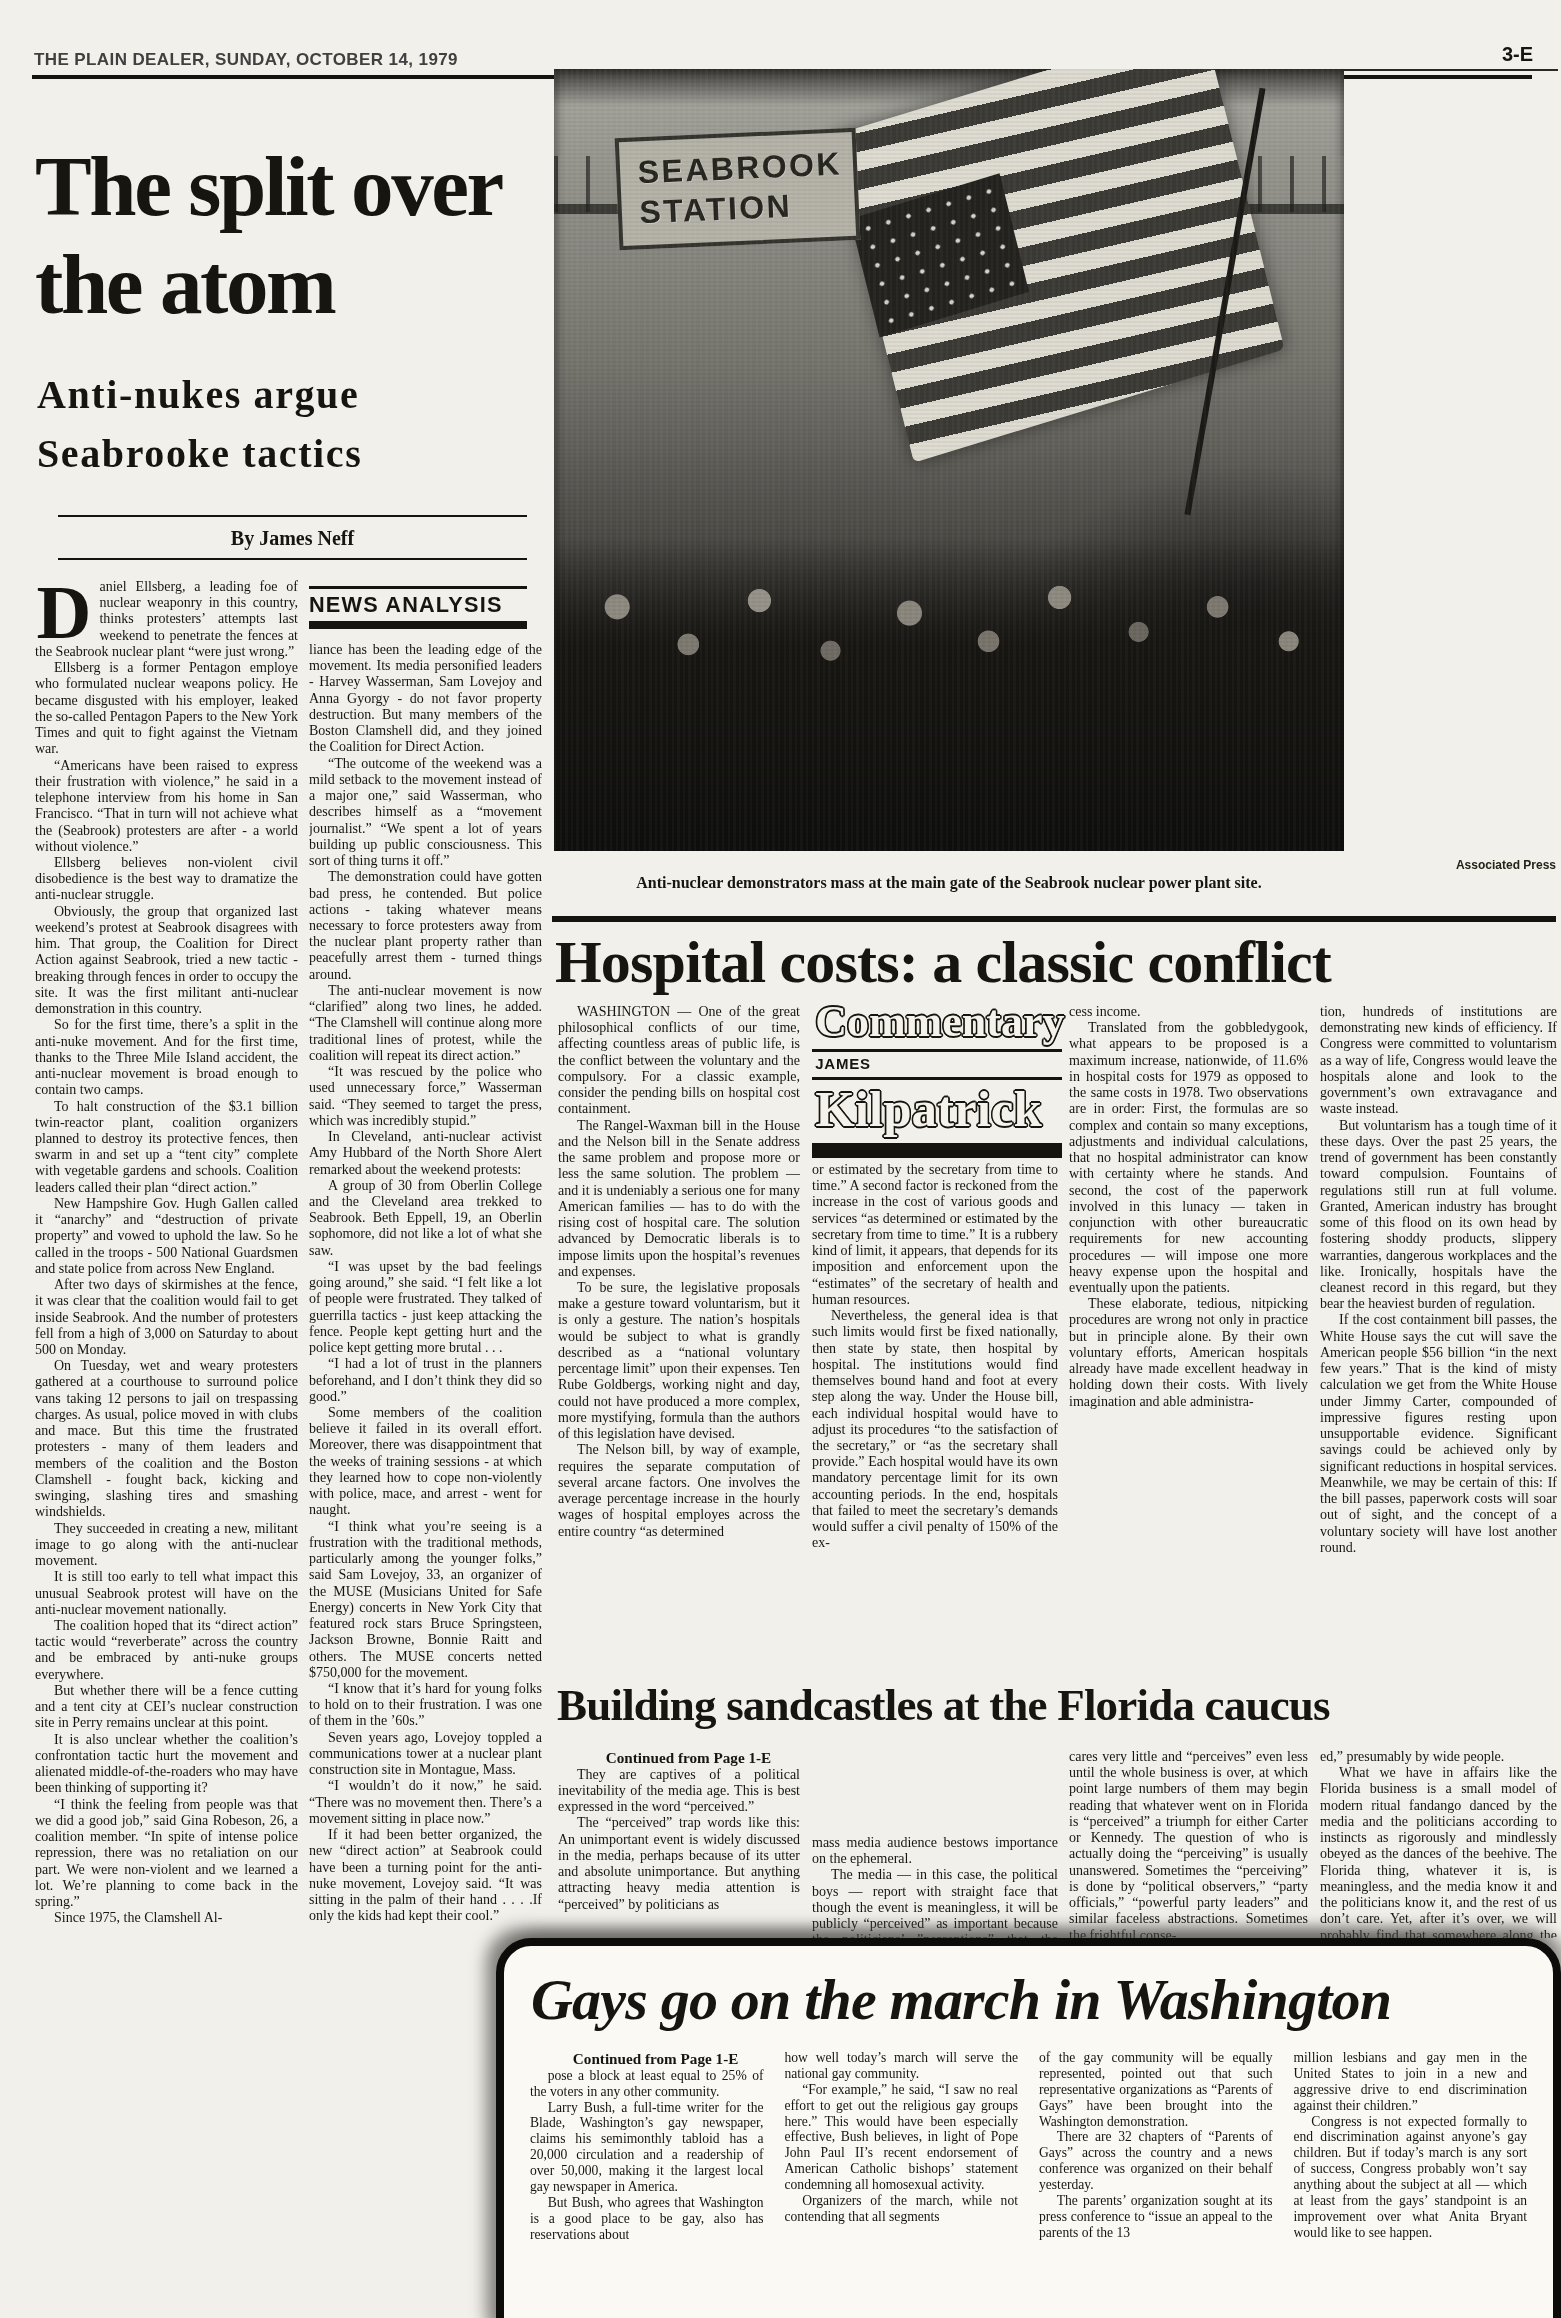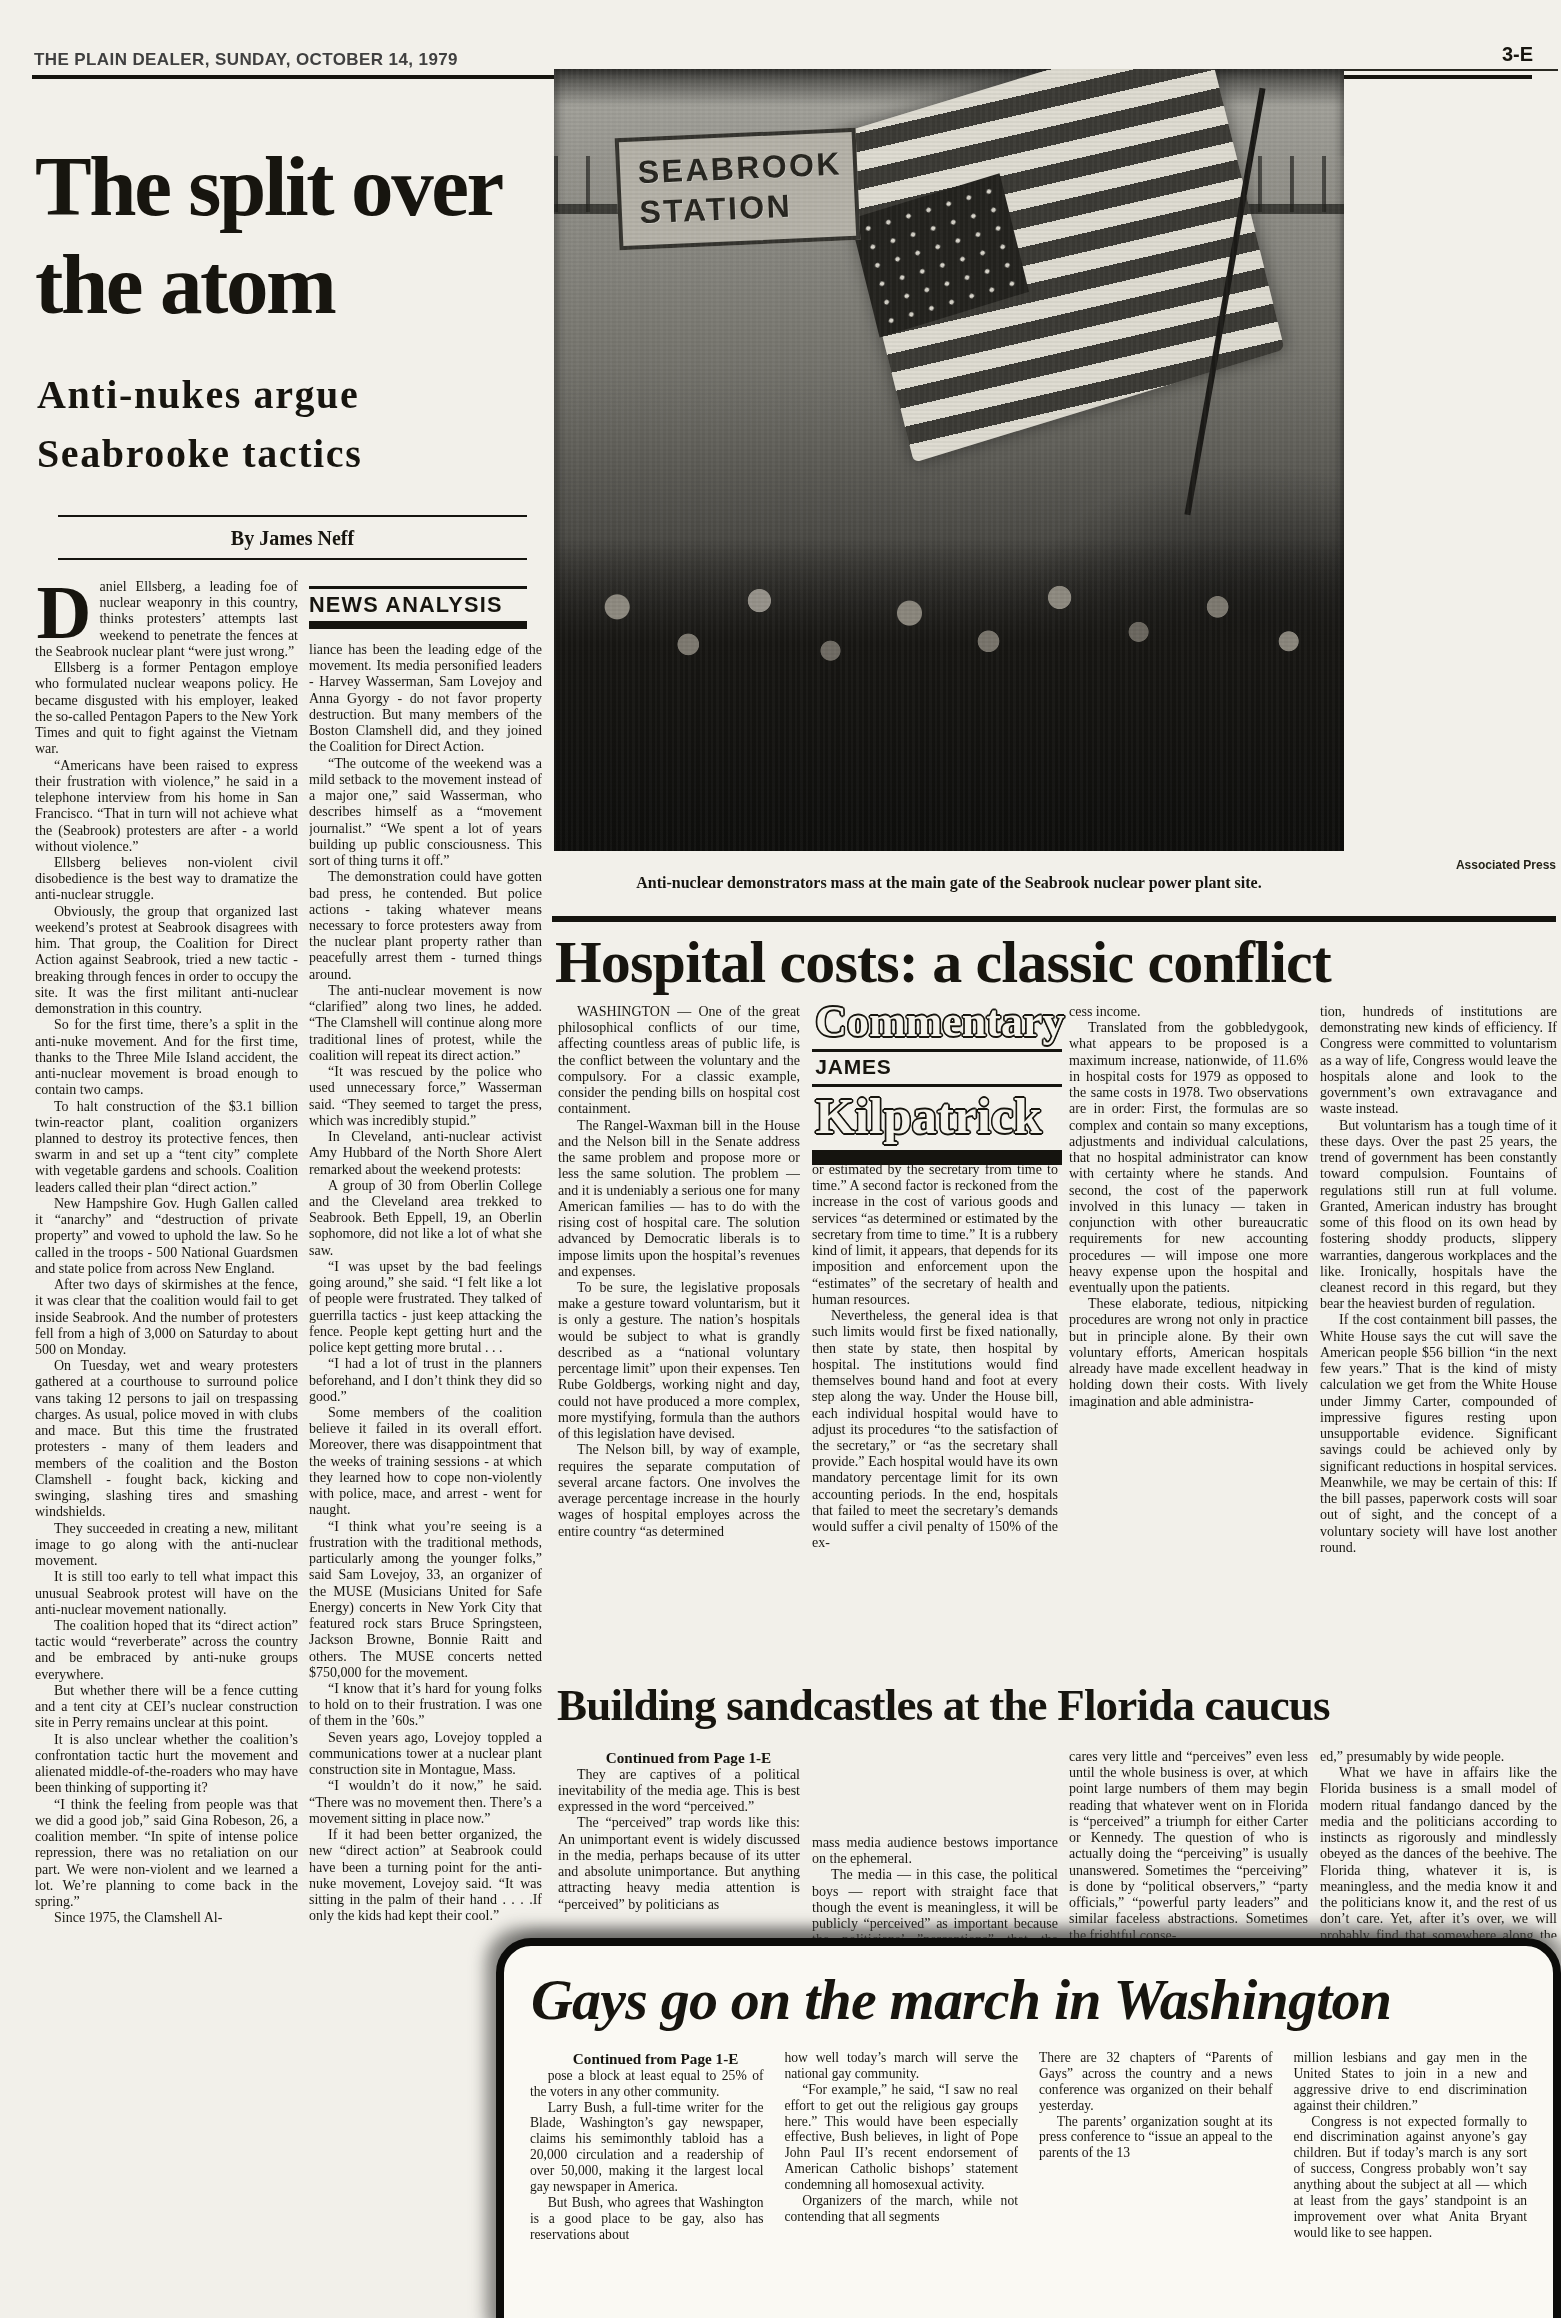--- a/index.html
+++ b/index.html
@@ -90,21 +90,21 @@
   .hosp-col1{left:558px;top:1004px;width:242px;height:664px;overflow:hidden;}
   .hosp-col2{left:812px;top:1162px;width:246px;height:507px;overflow:hidden;}
   .hosp-col3{left:1069px;top:1004px;width:239px;height:668px;overflow:hidden;}
   .hosp-col4{left:1320px;top:1004px;width:237px;height:674px;overflow:hidden;}
   .commentary{left:812px;top:1000px;width:250px;}
   .outline{color:#f4f2ea;font-weight:bold;
     text-shadow:1.6px 0 #17150f,-1.6px 0 #17150f,0 1.6px #17150f,0 -1.6px #17150f,
       1.2px 1.2px #17150f,-1.2px -1.2px #17150f,1.2px -1.2px #17150f,-1.2px 1.2px #17150f;}
   .comm-label{font-size:44px;line-height:1;padding-left:3.2px;}
   .comm-rule{height:3.2px;background:#15140f;margin:4.8px 0 3.2px;}
-  .comm-james{font-family:"Liberation Sans",sans-serif;font-weight:bold;font-size:21px;
+  .comm-james{font-family:"Liberation Sans",sans-serif;font-weight:bold;font-size:15px;
     letter-spacing:0.8px;padding-left:3.2px;}
   .comm-kilp{font-size:51px;line-height:1.05;padding-left:3.2px;}
   .comm-bar{height:15.2px;background:#15140f;margin-top:6.4px;}
   
   .fla-hl{left:557px;top:1683px;width:1001px;font-weight:bold;font-size:45px;
     letter-spacing:-0.8px;line-height:1;}
   .continued{font-weight:bold;font-size:15.2px;text-align:center;text-indent:0;margin:0 0 6.4px;}
   .fla-col1{left:558px;top:1749px;width:242px;height:188px;overflow:hidden;}
   .fla-col2{left:812px;top:1835px;width:246px;height:186px;overflow:hidden;}
   .fla-col3{left:1069px;top:1749px;width:239px;height:189px;overflow:hidden;}
@@ -257,20 +257,21 @@
             <p class="para">Larry Bush, a full-time writer for the Blade, Washington’s gay newspaper, claims his semimonthly tabloid has a 20,000 circulation and a readership of over 50,000, making it the largest local gay newspaper in America.</p>
             <p class="para">But Bush, who agrees that Washington is a good place to be gay, also has reservations about</p>
           </div>
       </div>
       <div class="gays-col cont">
           <p class="para">how well today’s march will serve the national gay community.</p>
           <p class="para">“For example,” he said, “I saw no real effort to get out the religious gay groups here.” This would have been especially effective, Bush believes, in light of Pope John Paul II’s recent endorsement of American Catholic bishops’ statement condemning all homosexual activity.</p>
           <p class="para">Organizers of the march, while not contending that all segments</p>
         </div>
       <div class="gays-col cont">
+          <p class="para">of the gay community will be equally represented, pointed out that such representative organizations as “Parents of Gays” have been brought into the Washington demonstration.</p>
           <p class="para">There are 32 chapters of “Parents of Gays” across the country and a news conference was organized on their behalf yesterday.</p>
           <p class="para">The parents’ organization sought at its press conference to “issue an appeal to the parents of the 13</p>
         </div>
       <div class="gays-col cont">
           <p class="para">million lesbians and gay men in the United States to join in a new and aggressive drive to end discrimination against their children.”</p>
           <p class="para">Congress is not expected formally to end discrimination against anyone’s gay children. But if today’s march is any sort of success, Congress probably won’t say anything about the subject at all — which at least from the gays’ standpoint is an improvement over what Anita Bryant would like to see happen.</p>
         </div>
     </div>
   </div>
 

